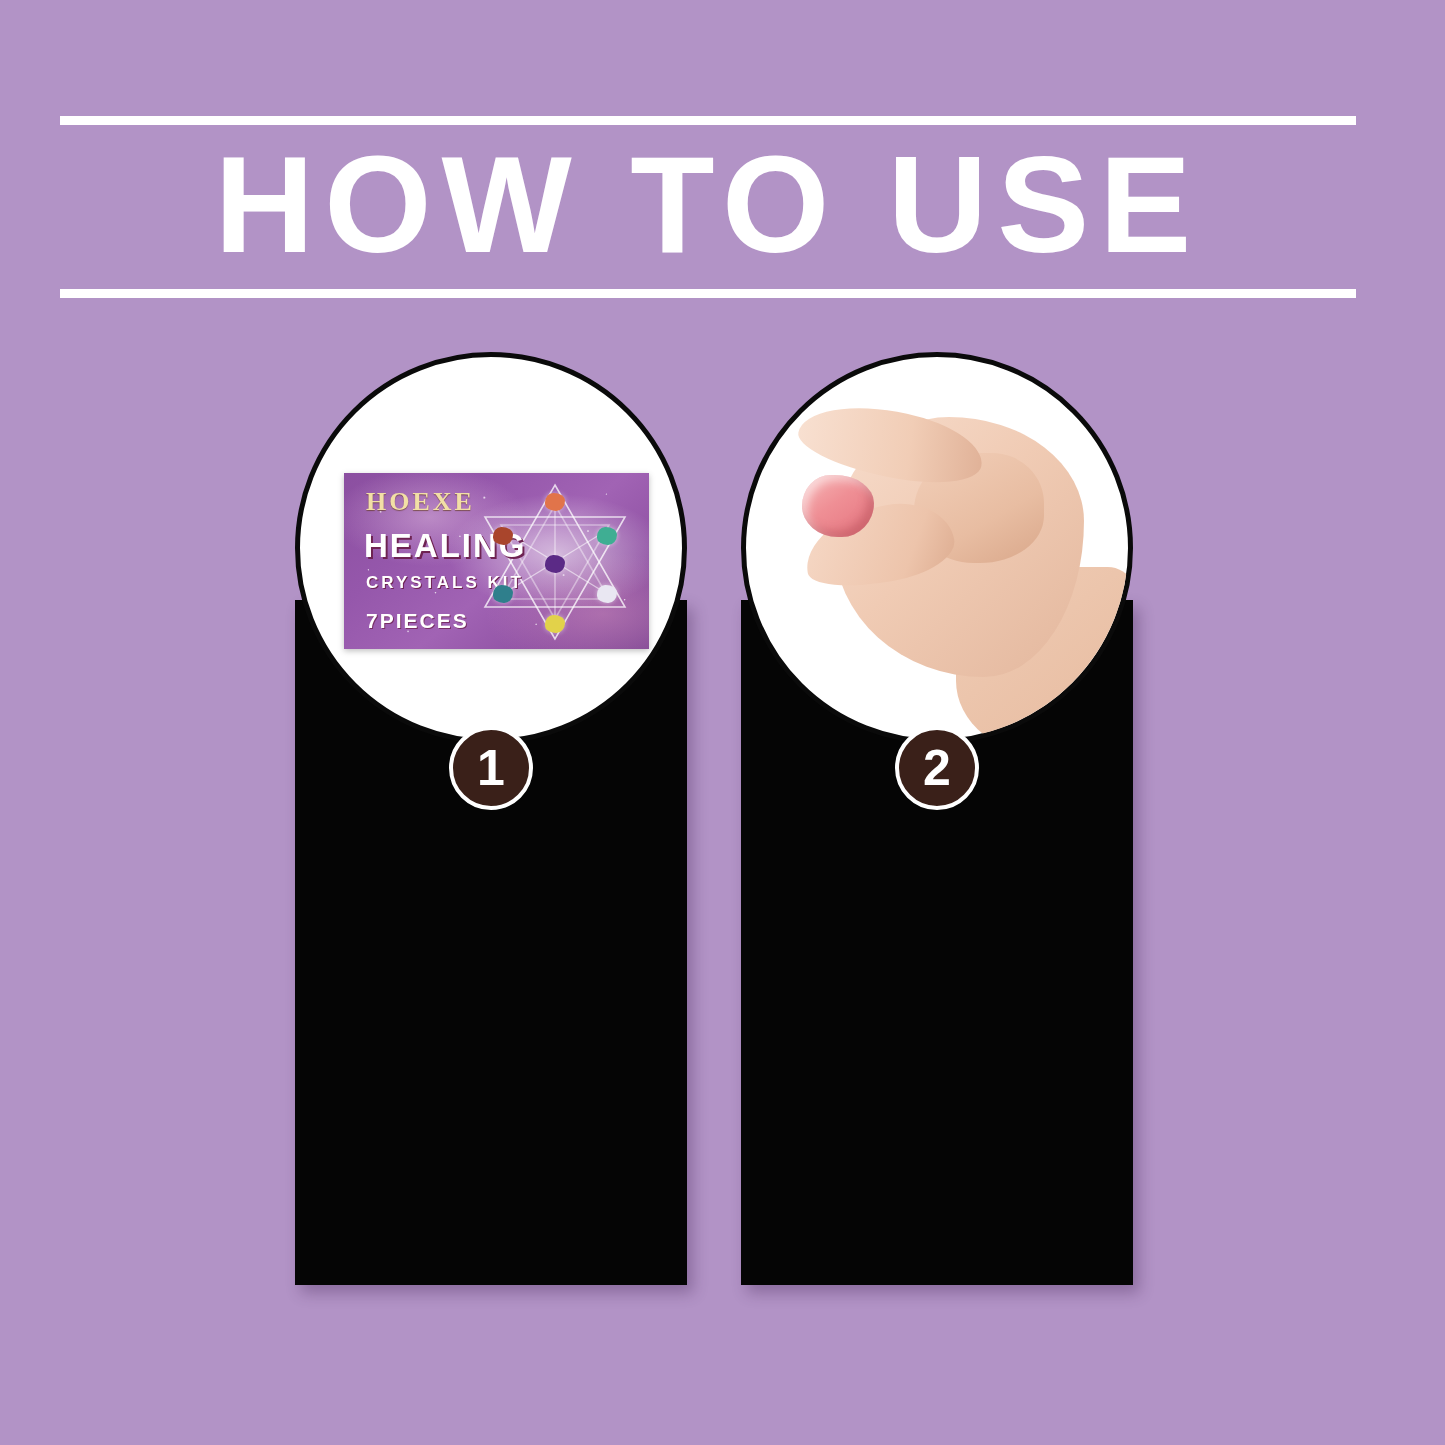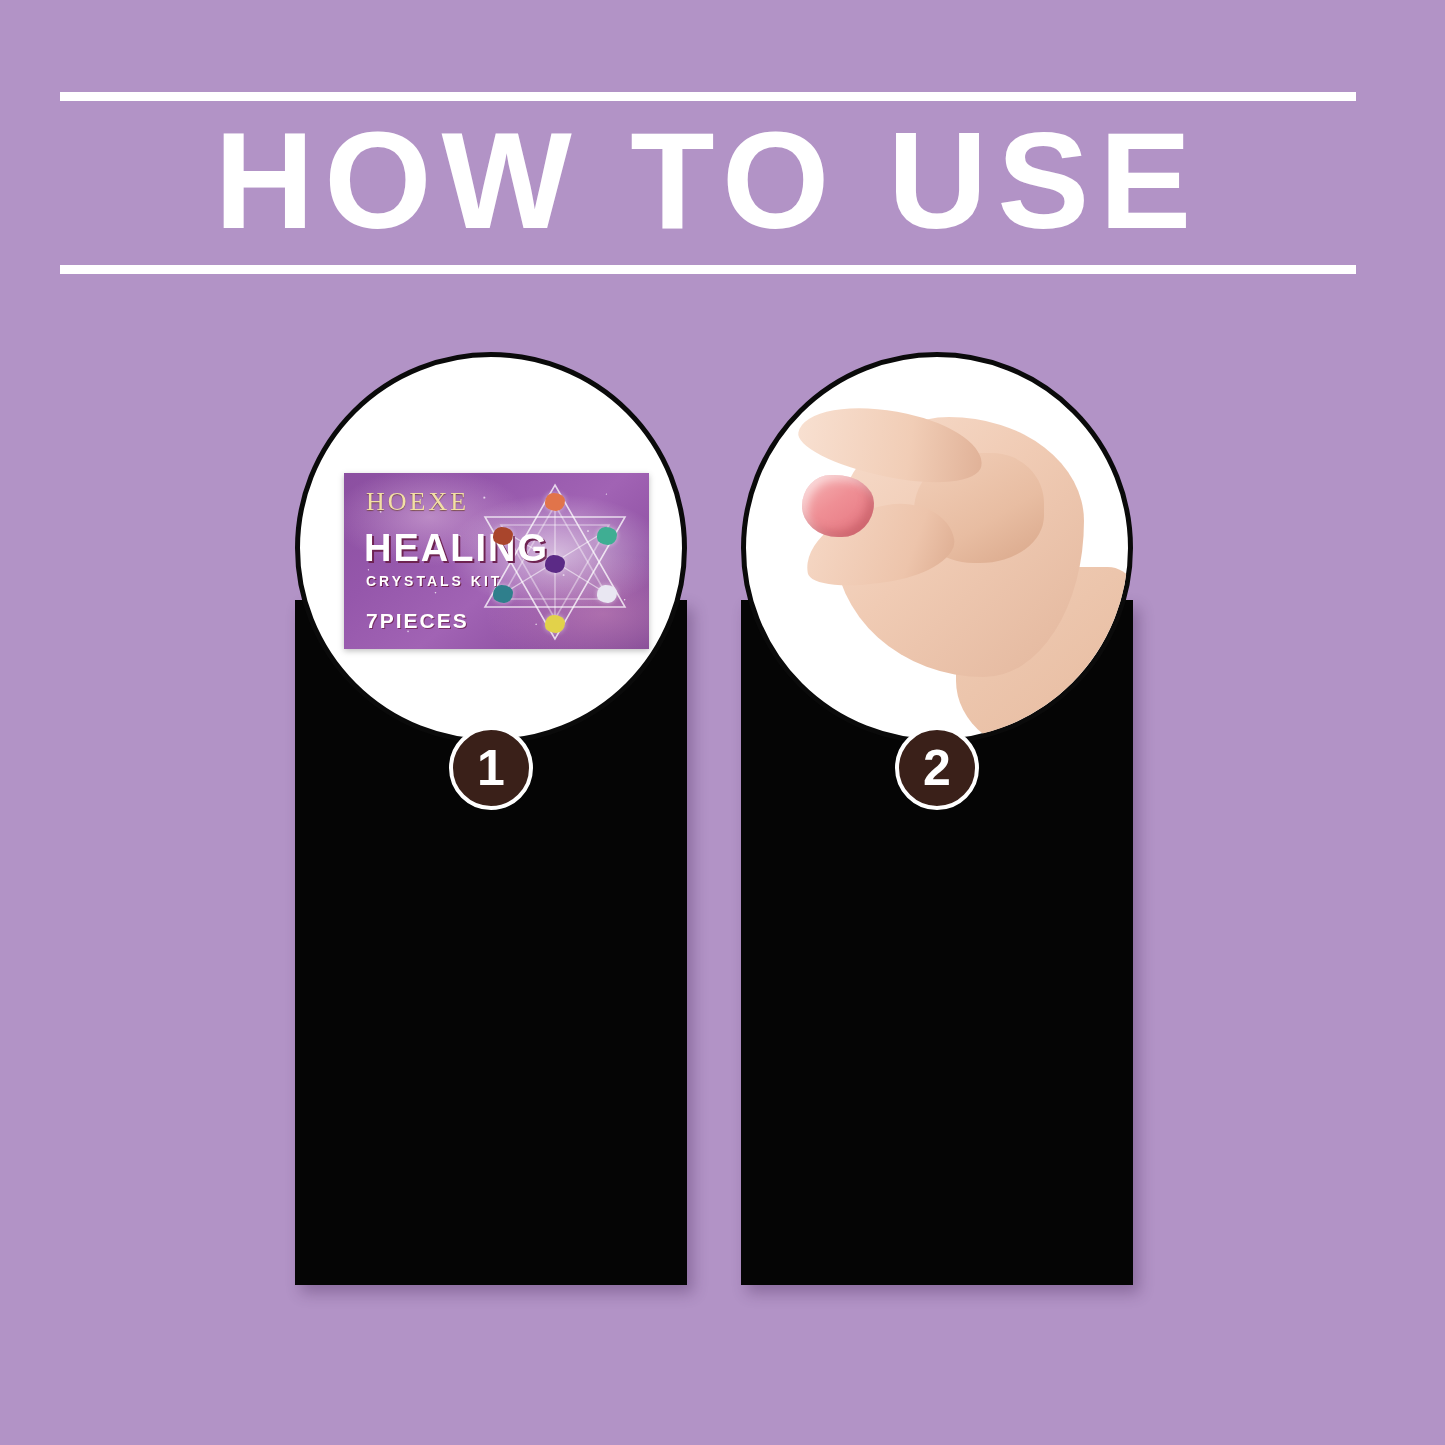--- a/index.html
+++ b/index.html
@@ -12,21 +12,21 @@
     background: #b293c6;
     font-family: "Liberation Sans", sans-serif;
     overflow: hidden;
     position: relative;
   }
 
   
   .header {
     position: absolute;
     left: 60px;
-    top: 92px;
+    top: 116px;
     width: 1296px;
     height: 182px;
   }
   .rule {
     position: absolute;
     left: 0;
     width: 100%;
     height: 9px;
     background: #ffffff;
   }
@@ -125,42 +125,42 @@
       radial-gradient(1.0px 1.0px at 86% 12%, #fff, transparent);
     opacity: .85;
   }
   .brand {
     position: absolute;
     left: 22px;
     top: 14px;
     font-family: "Liberation Serif", serif;
     font-size: 26px;
     letter-spacing: 3px;
-    font-weight: normal;
+    font-weight: bold;
     color: #f2dfa6;
     text-shadow: 0 1px 1px rgba(90,50,10,.6);
   }
   .headline {
     position: absolute;
     left: 20px;
     top: 56px;
     font-family: "Liberation Sans", sans-serif;
-    font-size: 38px;
+    font-size: 33px;
     font-weight: bold;
     letter-spacing: 2px;
     color: #ffffff;
     text-shadow: 2px 2px 0 #6e2352;
     line-height: 1;
   }
   .subhead {
     position: absolute;
     left: 22px;
     top: 100px;
     font-family: "Liberation Sans", sans-serif;
-    font-size: 14px;
+    font-size: 17px;
     letter-spacing: 3px;
     font-weight: bold;
     color: #ffffff;
     text-shadow: 1px 1px 0 #6e2352;
   }
   .pieces {
     position: absolute;
     left: 22px;
     bottom: 16px;
     font-family: "Liberation Sans", sans-serif;

